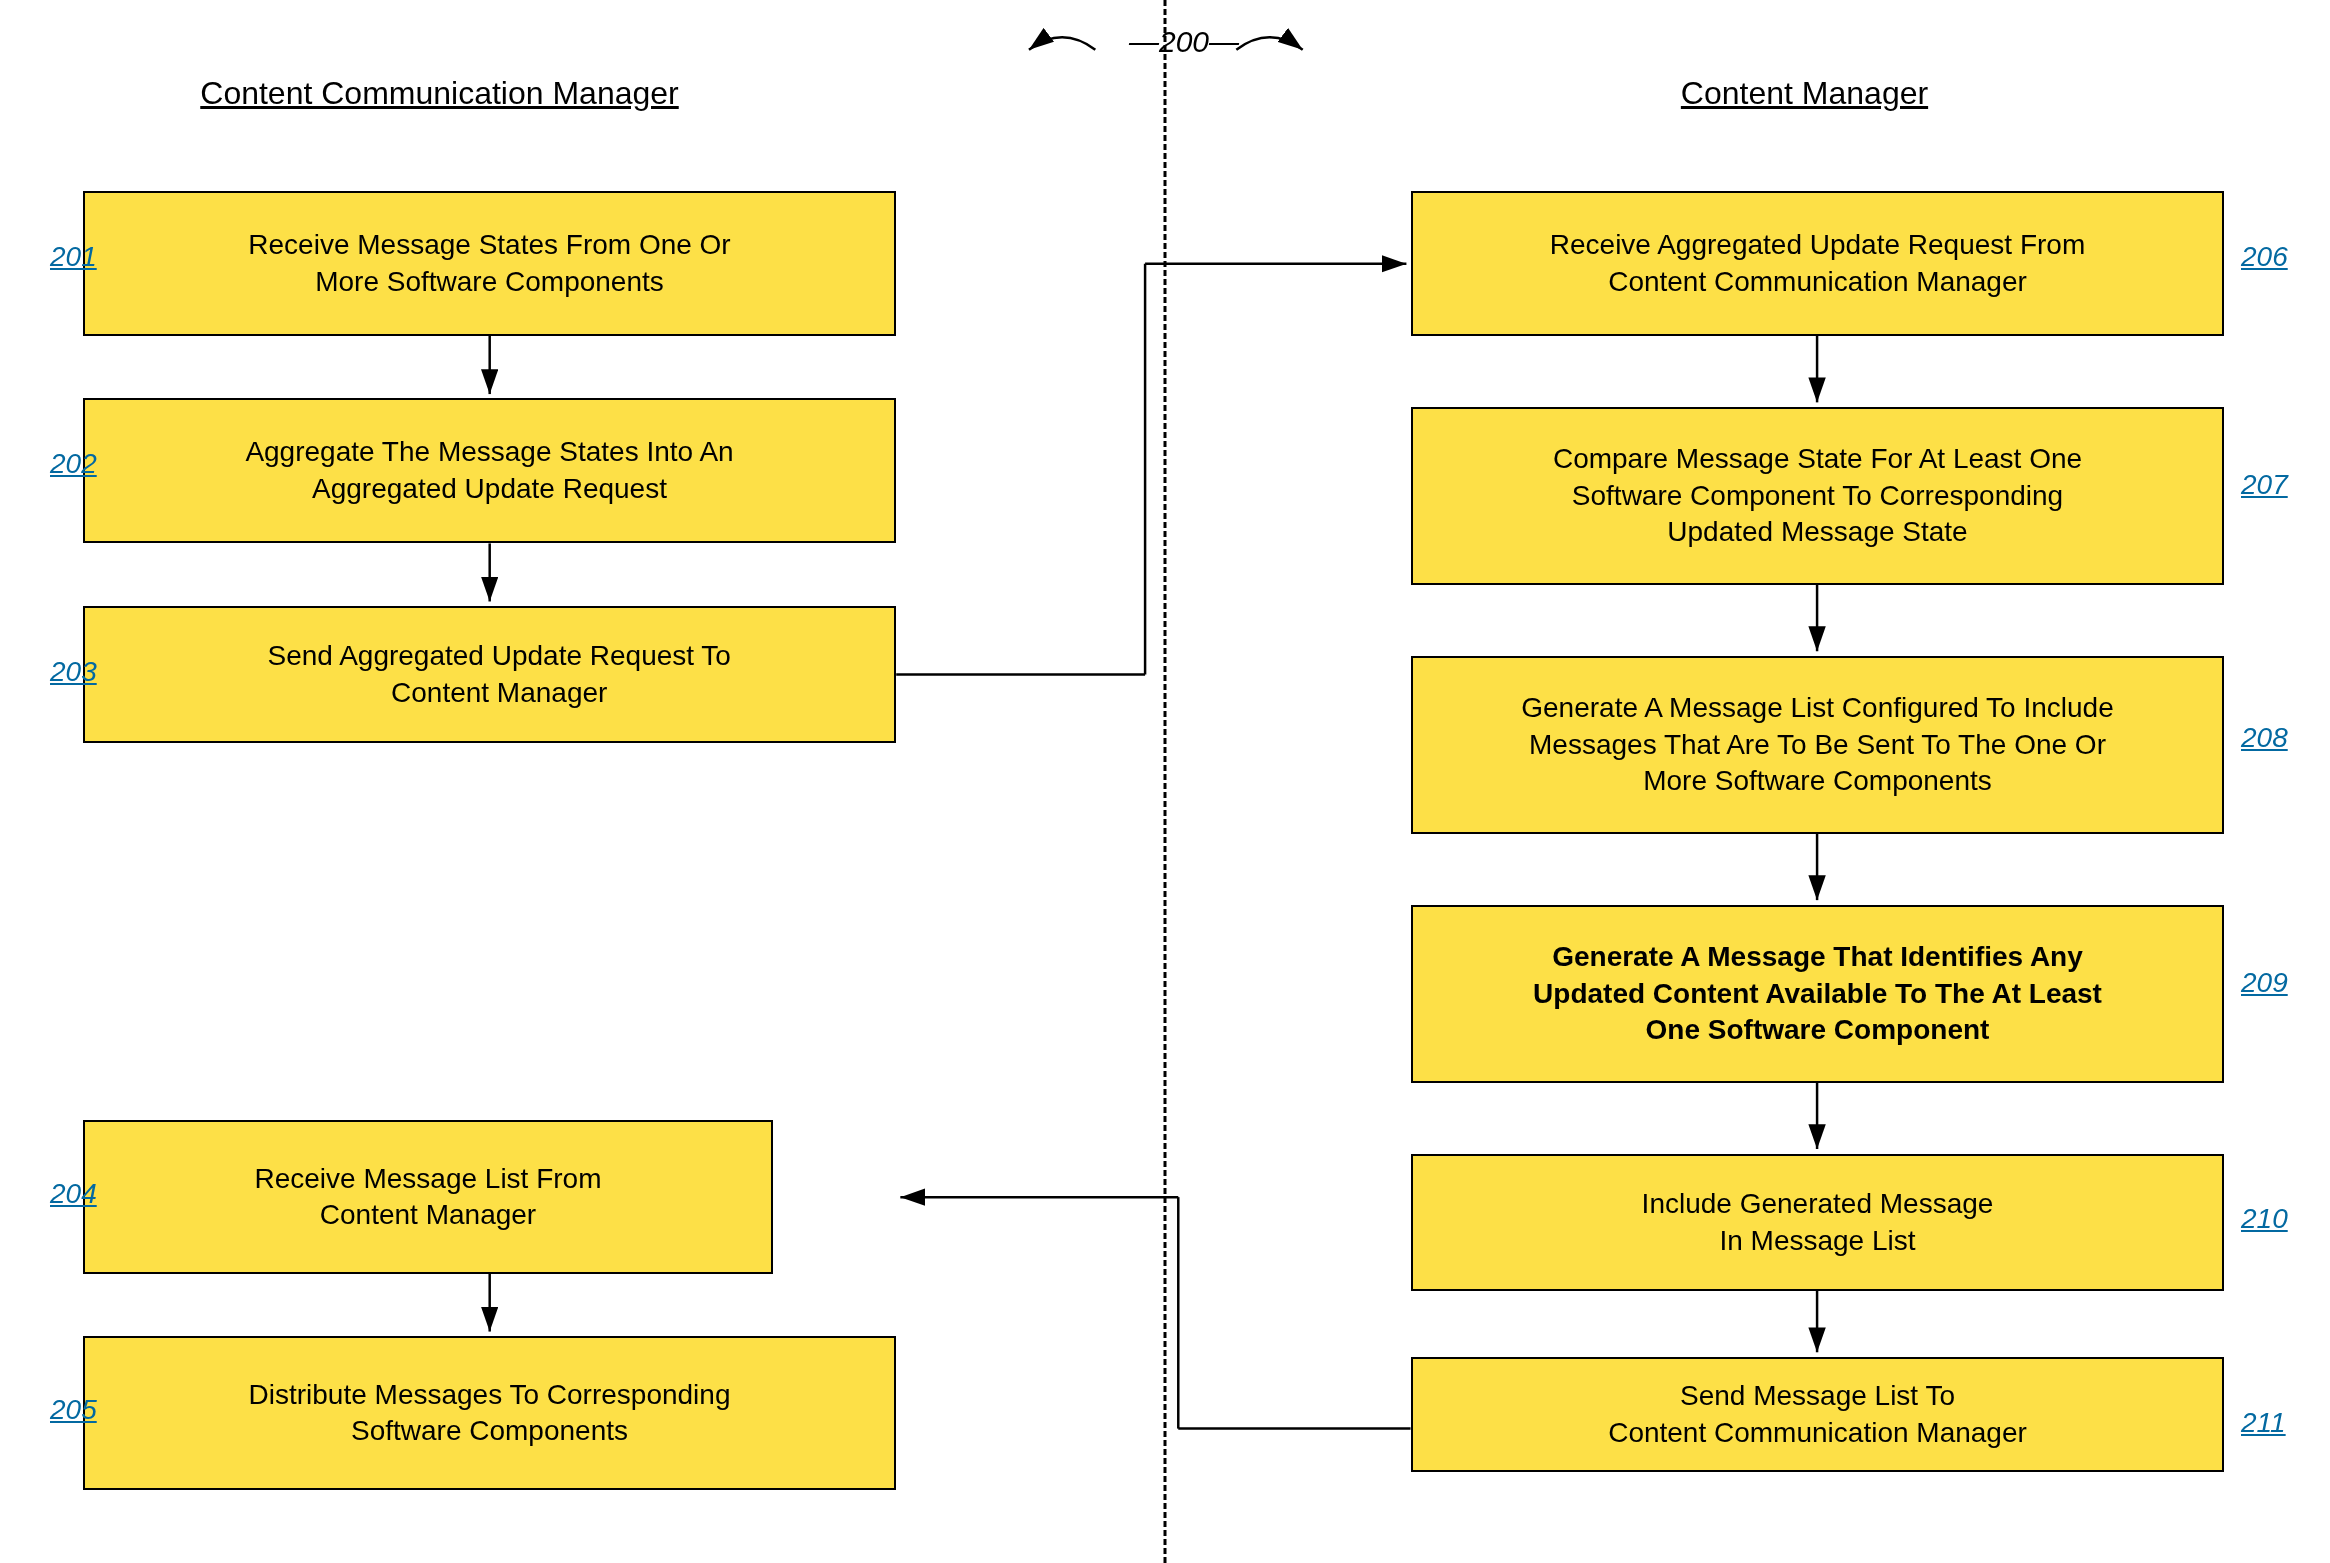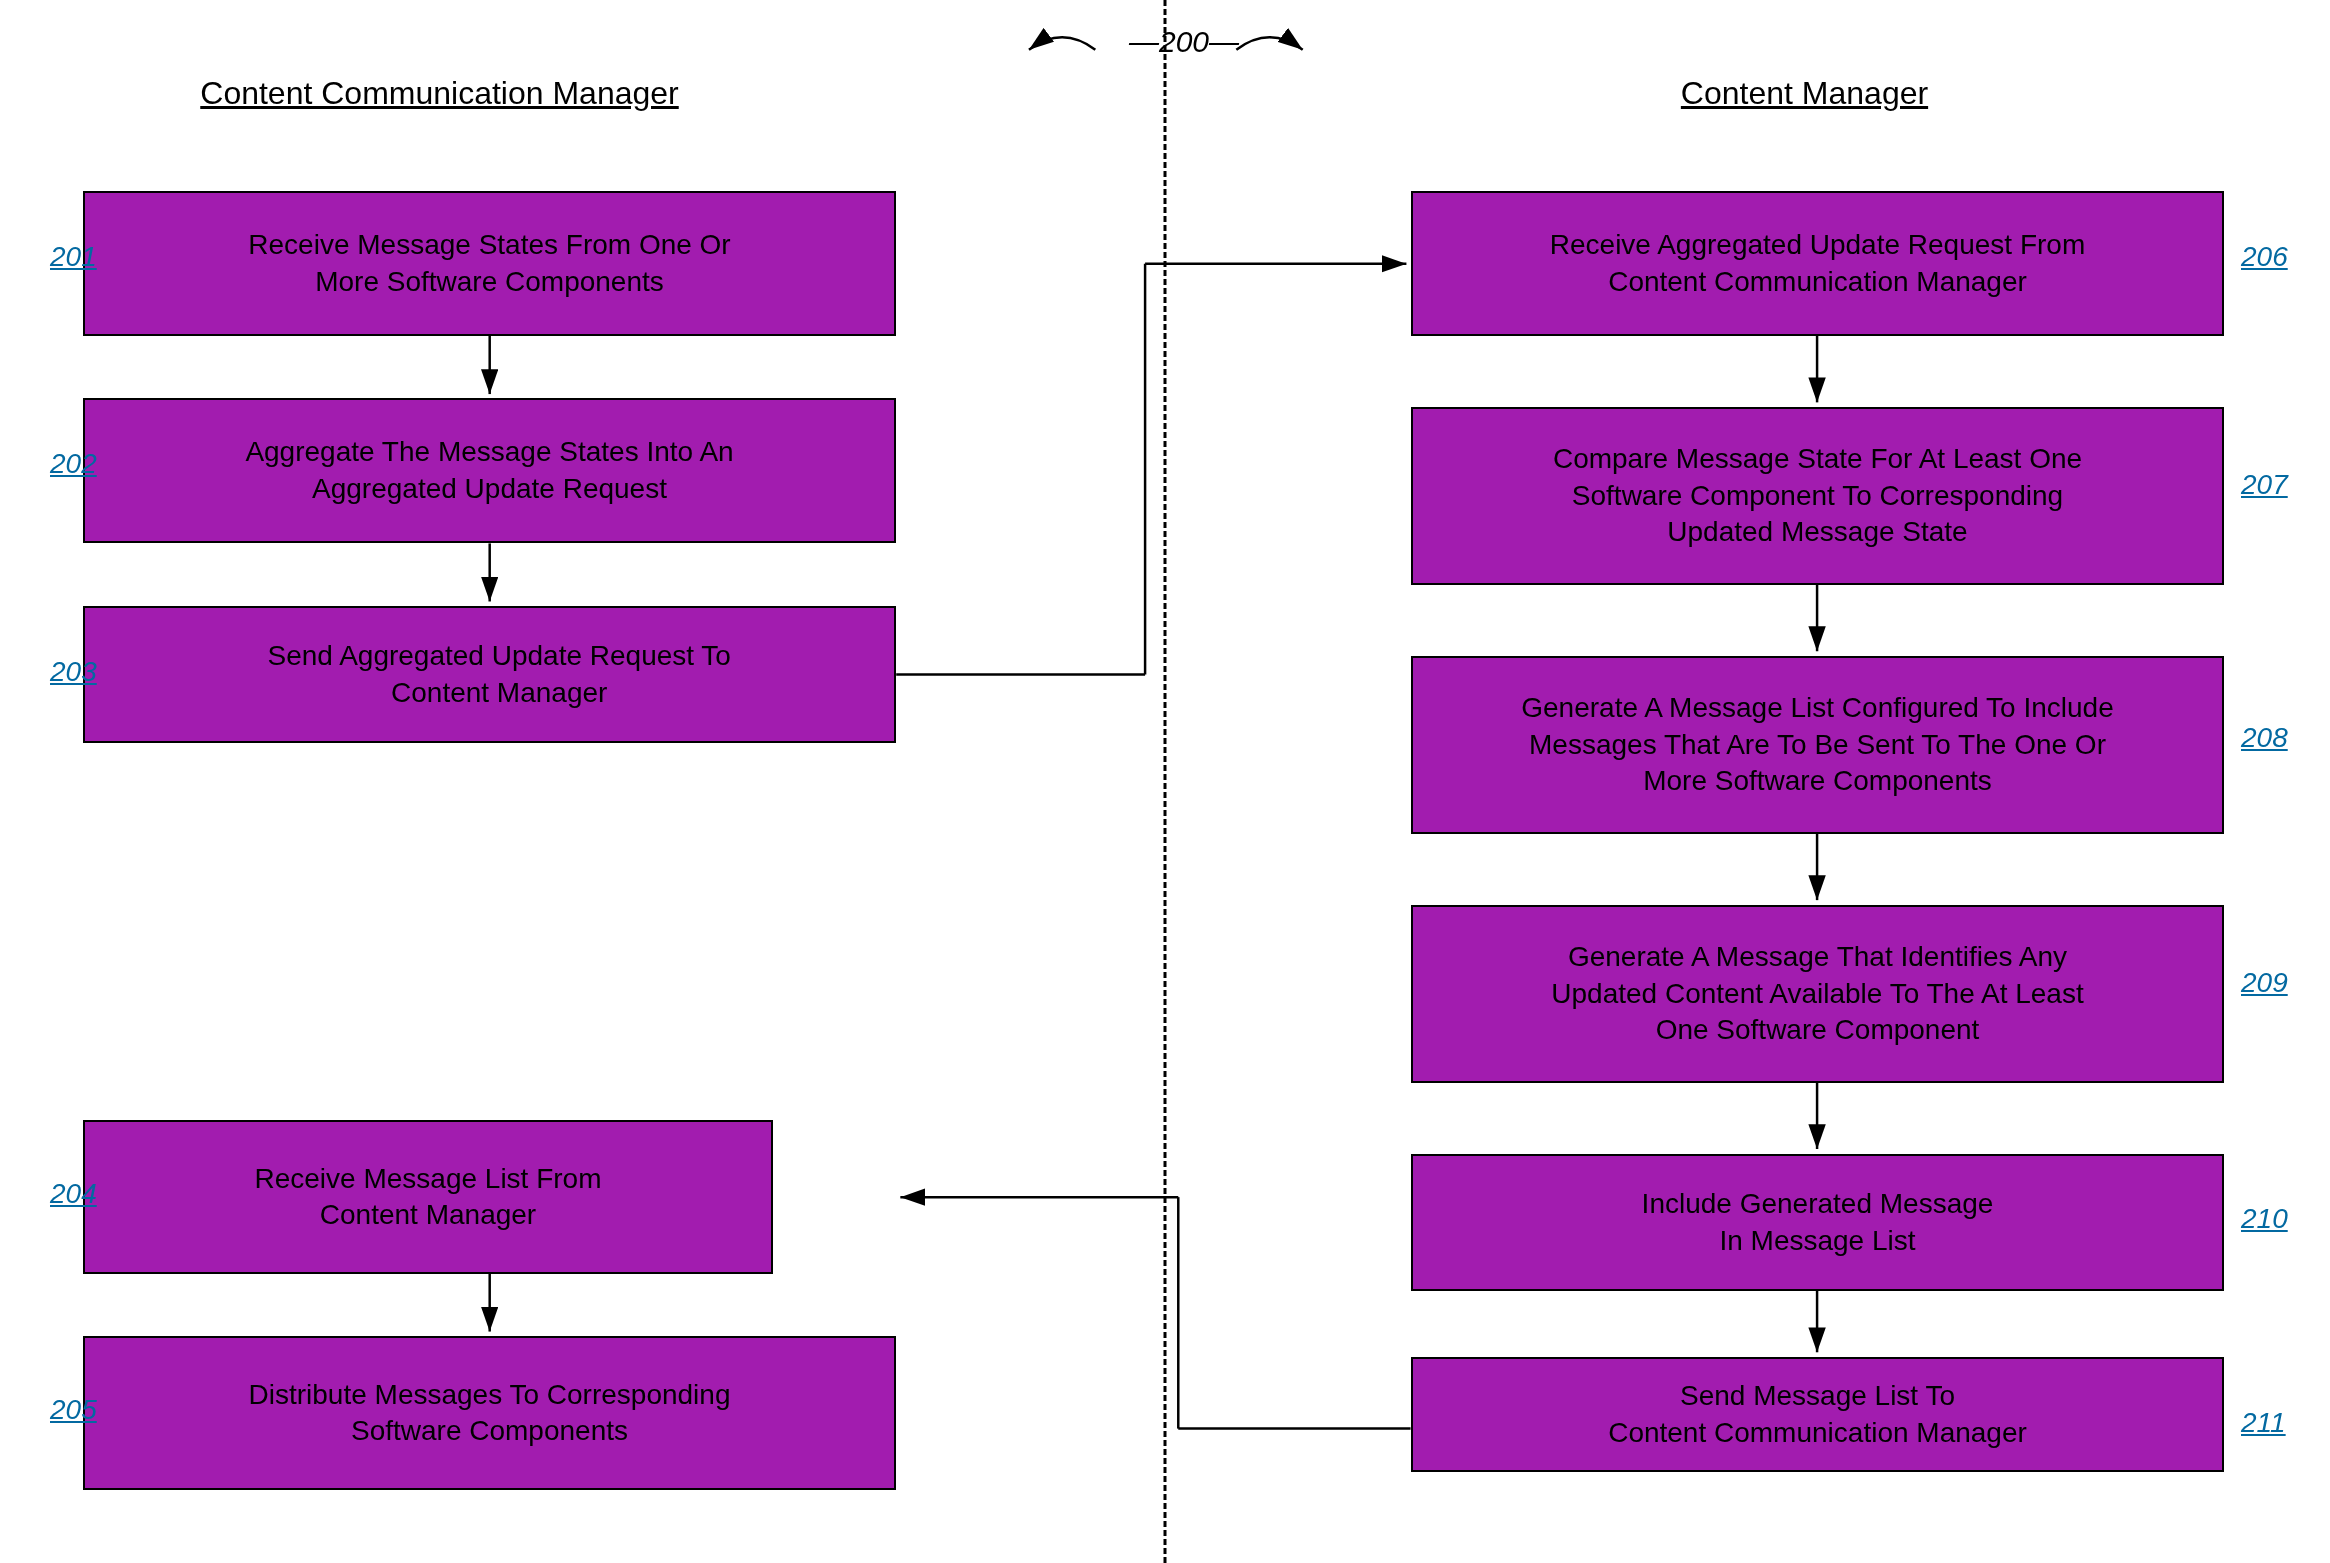--- a/index.html
+++ b/index.html
@@ -34,21 +34,21 @@
       position: absolute;
       font-size: 30px;
       font-style: italic;
       color: #000;
     }
 
     
     .step-box {
       position: absolute;
       border: 2.5px solid #000;
-      background: #a21caf;
+      background: #fde047;
       display: flex;
       align-items: center;
       justify-content: center;
       text-align: center;
       font-size: 28px;
       line-height: 1.3;
       padding: 11.6px 16.6px;
       color: #000;
     }
 
@@ -133,21 +133,21 @@
   <div class="step-box" style="left: 1411px; top: 407px; width: 813px; height: 178px;">
     <span>Compare Message State For At Least One<br>Software Component To Corresponding<br>Updated Message State</span>
   </div>
   <div class="step-label" style="left: 2241px; top: 469px;">207</div>
 
   <div class="step-box" style="left: 1411px; top: 656px; width: 813px; height: 178px;">
     <span>Generate A Message List Configured To Include<br>Messages That Are To Be Sent To The One Or<br>More Software Components</span>
   </div>
   <div class="step-label" style="left: 2241px; top: 722px;">208</div>
 
-  <div class="step-box" style="left: 1411px; top: 905px; width: 813px; height: 178px;">
+  <div class="step-box" style="left: 1411px; top: 905px; width: 813px; height: 178px; font-weight: bold;">
     <span>Generate A Message That Identifies Any<br>Updated Content Available To The At Least<br>One Software Component</span>
   </div>
   <div class="step-label" style="left: 2241px; top: 967px;">209</div>
 
   <div class="step-box" style="left: 1411px; top: 1154px; width: 813px; height: 137px;">
     <span>Include Generated Message<br>In Message List</span>
   </div>
   <div class="step-label" style="left: 2241px; top: 1203px;">210</div>
 
   <div class="step-box" style="left: 1411px; top: 1357px; width: 813px; height: 115px;">

